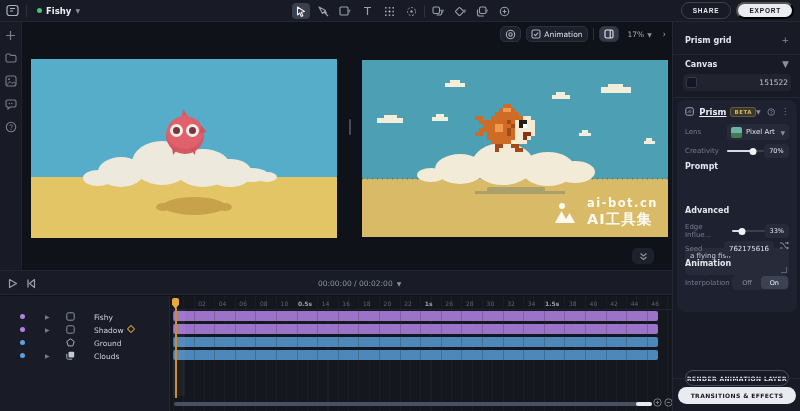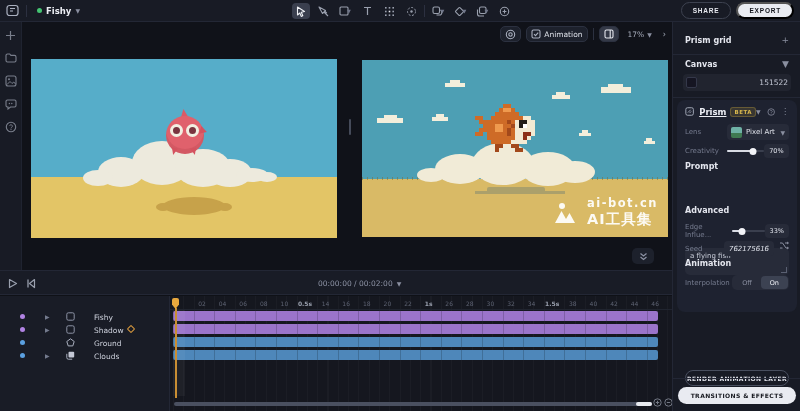--- a/index.html
+++ b/index.html
@@ -118,21 +118,21 @@
   .pc-label { font-size:7px; color:#757b8e; }
   .dropdown { margin-left:auto; width:62px; height:16px; background:#272b39; border-radius:4px; display:flex; align-items:center; gap:4px; padding:0 4px; }
   .dd-thumb { width:11px; height:11px; border-radius:2px; background:linear-gradient(#6fb2a6 55%, #3f7a52 55%); }
   .dd-text { font-size:7px; color:#dfe2ea; }
   .slider { position:relative; width:38px; height:2px; background:#3a3f4e; border-radius:1px; }
   .slider .fill { position:absolute; left:0; top:0; height:2px; background:#d9dce4; border-radius:1px; }
   .slider .knob { position:absolute; top:-2.5px; width:7px; height:7px; border-radius:50%; background:#f2f3f7; transform:translateX(-50%); }
   .valbox { margin-left:auto; width:26px; height:14px; background:#272b39; border-radius:4px; display:flex; align-items:center; justify-content:center; font-size:6.5px; color:#dfe2ea; }
   .prompt-box { position:absolute; left:8px; top:148px; width:104px; height:27px; background:#272b39; border-radius:5px; padding:4px 5px; font-size:7px; color:#c9cdd9; }
   .prompt-box::after { content:""; position:absolute; right:2px; bottom:2px; width:5px; height:5px; border-right:1px solid #5a6072; border-bottom:1px solid #5a6072; }
-  .seed-field { margin-left:auto; display:flex; align-items:flex-start; gap:5px;font-style:italic; }
+  .seed-field { margin-left:auto; display:flex; align-items:flex-start; gap:5px; }
   .seed-box { width:50px; height:15px; background:#272b39; border-radius:4px; display:flex; align-items:center; justify-content:center; font-size:7px; color:#dfe2ea; }
   .segment { margin-left:auto; display:flex; background:#272b39; border-radius:5px; padding:1px; }
   .seg-opt { font-size:6.5px; color:#8a8fa0; padding:2.5px 9px; border-radius:4px; }
   .seg-opt.active { background:#3c4252; color:#eef0f5; }
   .render-btn { position:absolute; left:8px; top:270px; width:104px; height:16px; border:1px solid #484e5e; border-radius:9px; background:transparent; font-size:6px; font-weight:bold; letter-spacing:.4px; color:#e4e6ee; display:flex; align-items:center; justify-content:center; font-family:inherit; }
   .sb-bottom { position:absolute; left:0; top:356px; width:128px; height:33px; border-top:1px solid #232735; display:flex; align-items:center; justify-content:center; }
   .trans-btn { height:17px; border-radius:9px; background:#e9ebf1; color:#14161d; font-size:6px; font-weight:bold; letter-spacing:.4px; padding:0 13px; display:flex; align-items:center; border:none; font-family:inherit; }
 
   svg { display:block; }
 </style>

